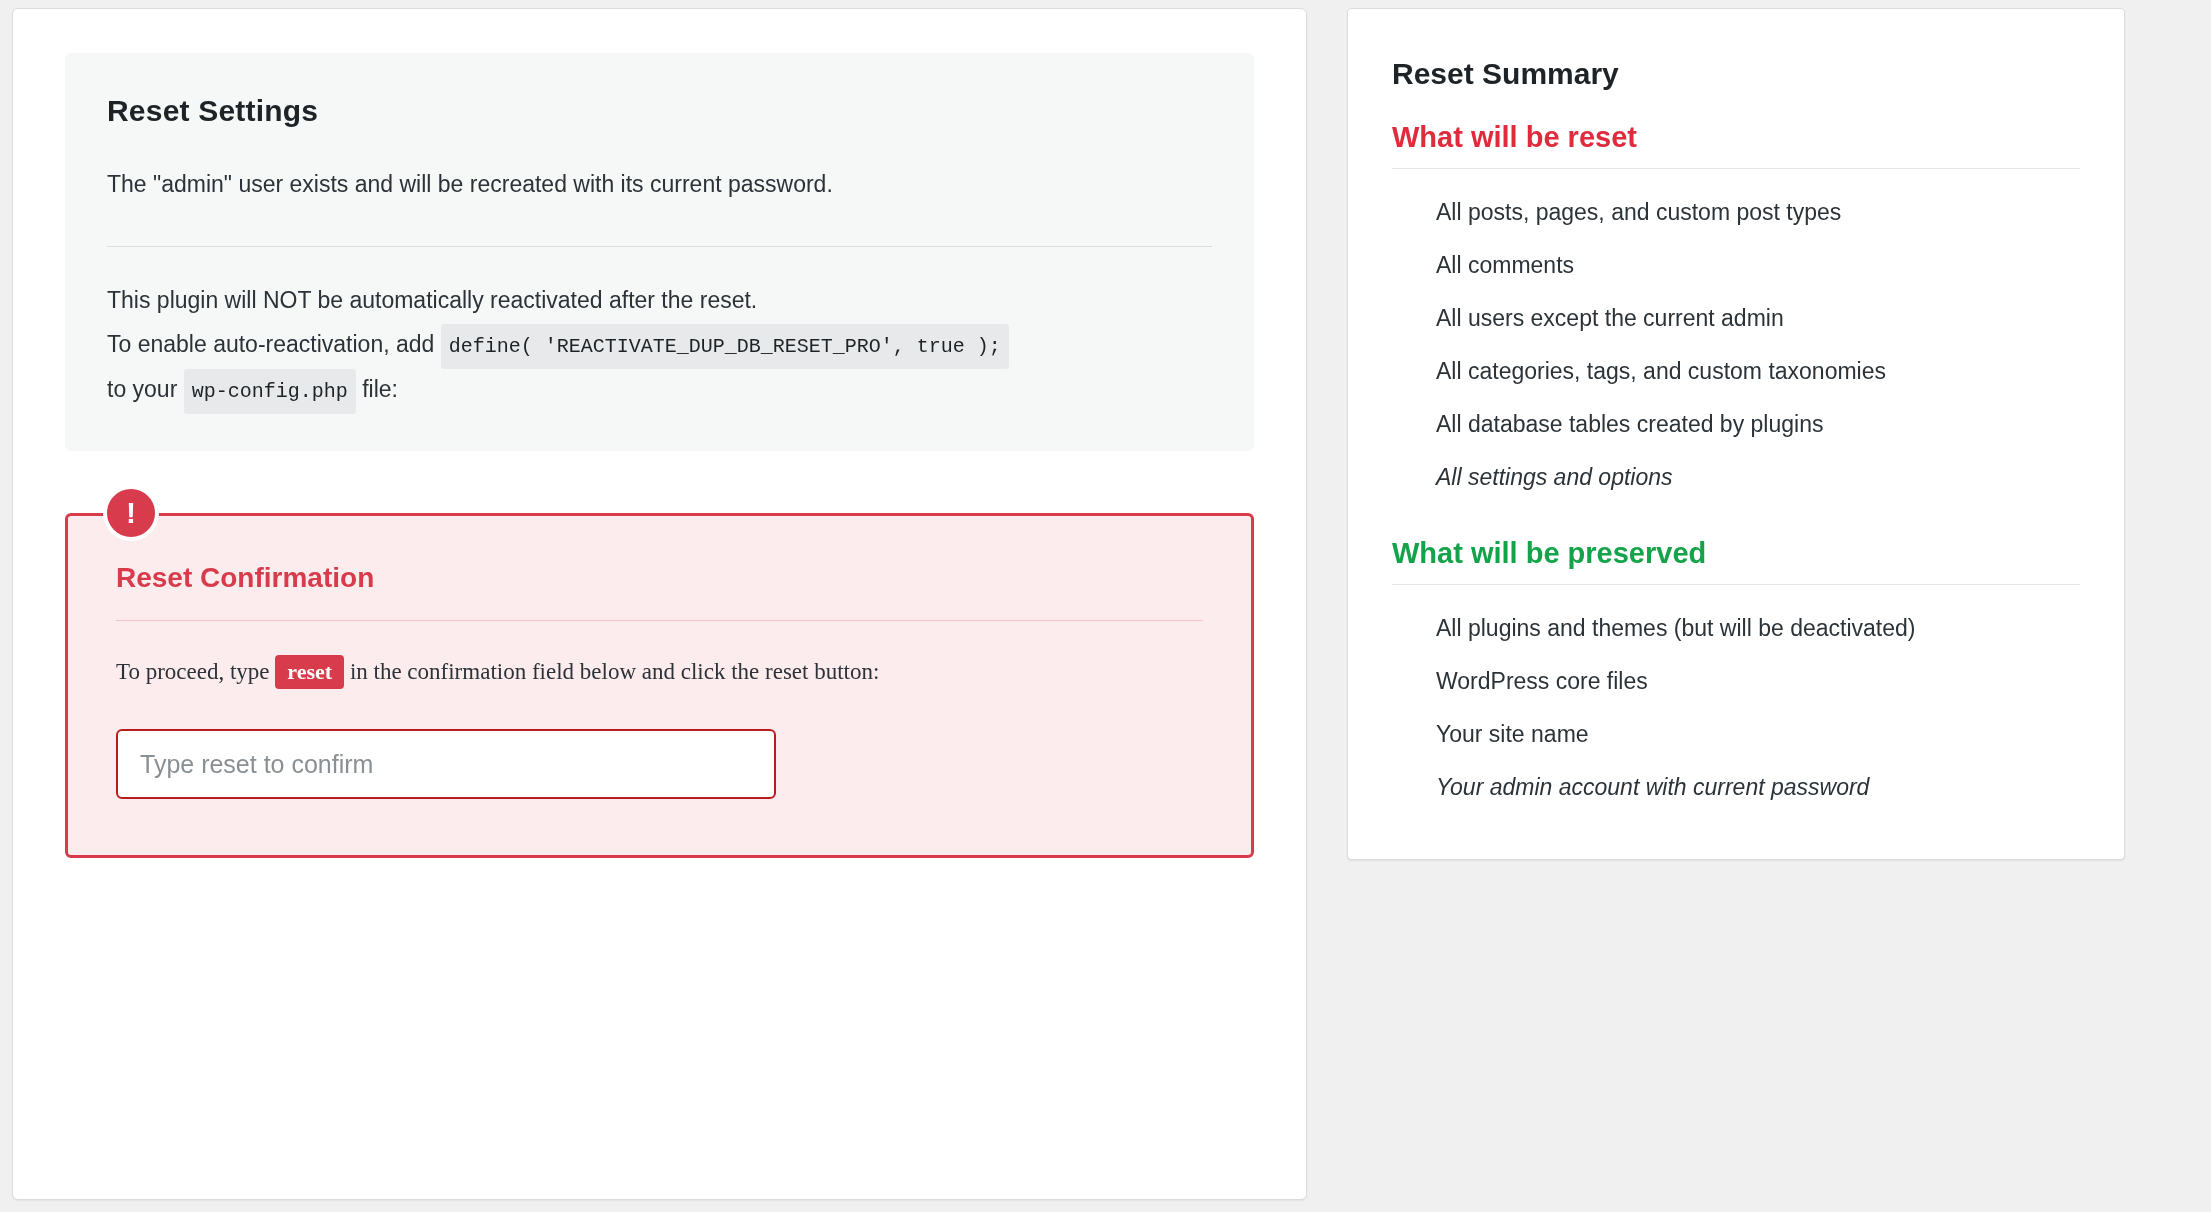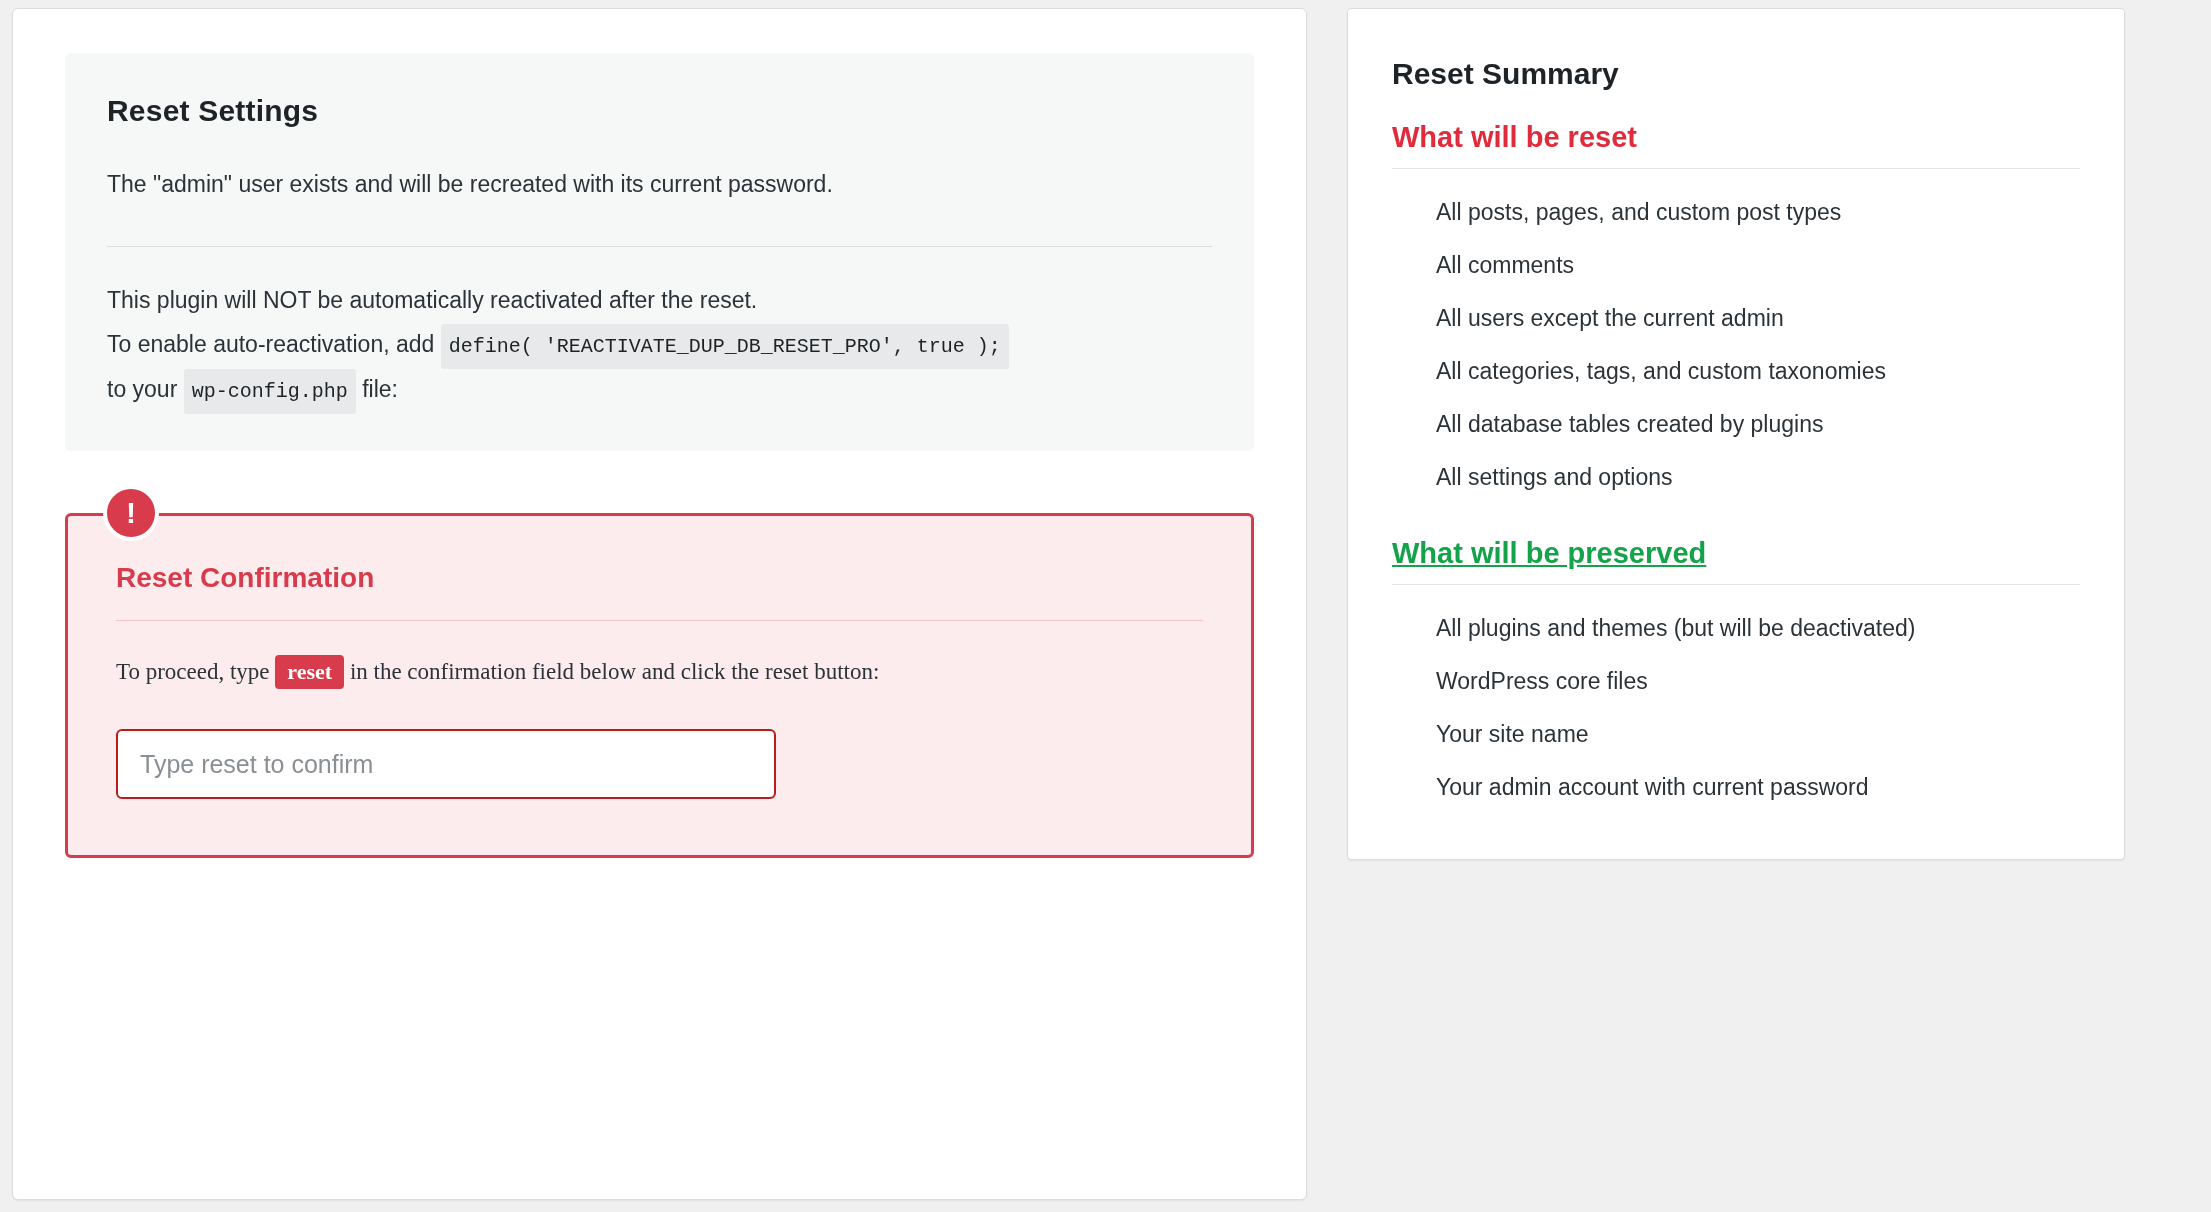--- a/index.html
+++ b/index.html
@@ -176,38 +176,38 @@
     font-size: 30px;
     font-weight: bold;
     color: #1d2327;
   }
   .sec-title {
     font-size: 29px;
     font-weight: bold;
     margin: 0 0 6px 0;
   }
   .sec-title.reset { color: #e02b3c; }
-  .sec-title.preserve { color: #14a34a; margin-top: 44px; text-decoration: underline; }
+  .sec-title.preserve { color: #14a34a; margin-top: 44px; }
   .sec-rule {
     border: 0;
     border-top: 1px solid #e4e5e7;
     margin: 14px 0 28px 0;
   }
   .item-list {
     list-style: none;
     margin: 0;
     padding: 0 0 0 44px;
   }
   .item-list li {
     font-size: 23px;
     line-height: 1.35;
     color: #2c3338;
     margin-bottom: 22px;
   }
-  .item-list li:last-child { margin-bottom: 0; }
+  .item-list li:last-child { margin-bottom: 0; font-style: italic; }
 </style>
 </head>
 <body>
 
 <div class="page">
 
   <div class="left-panel">
 
     <div class="info-card">
       <h2>Reset Settings</h2>

